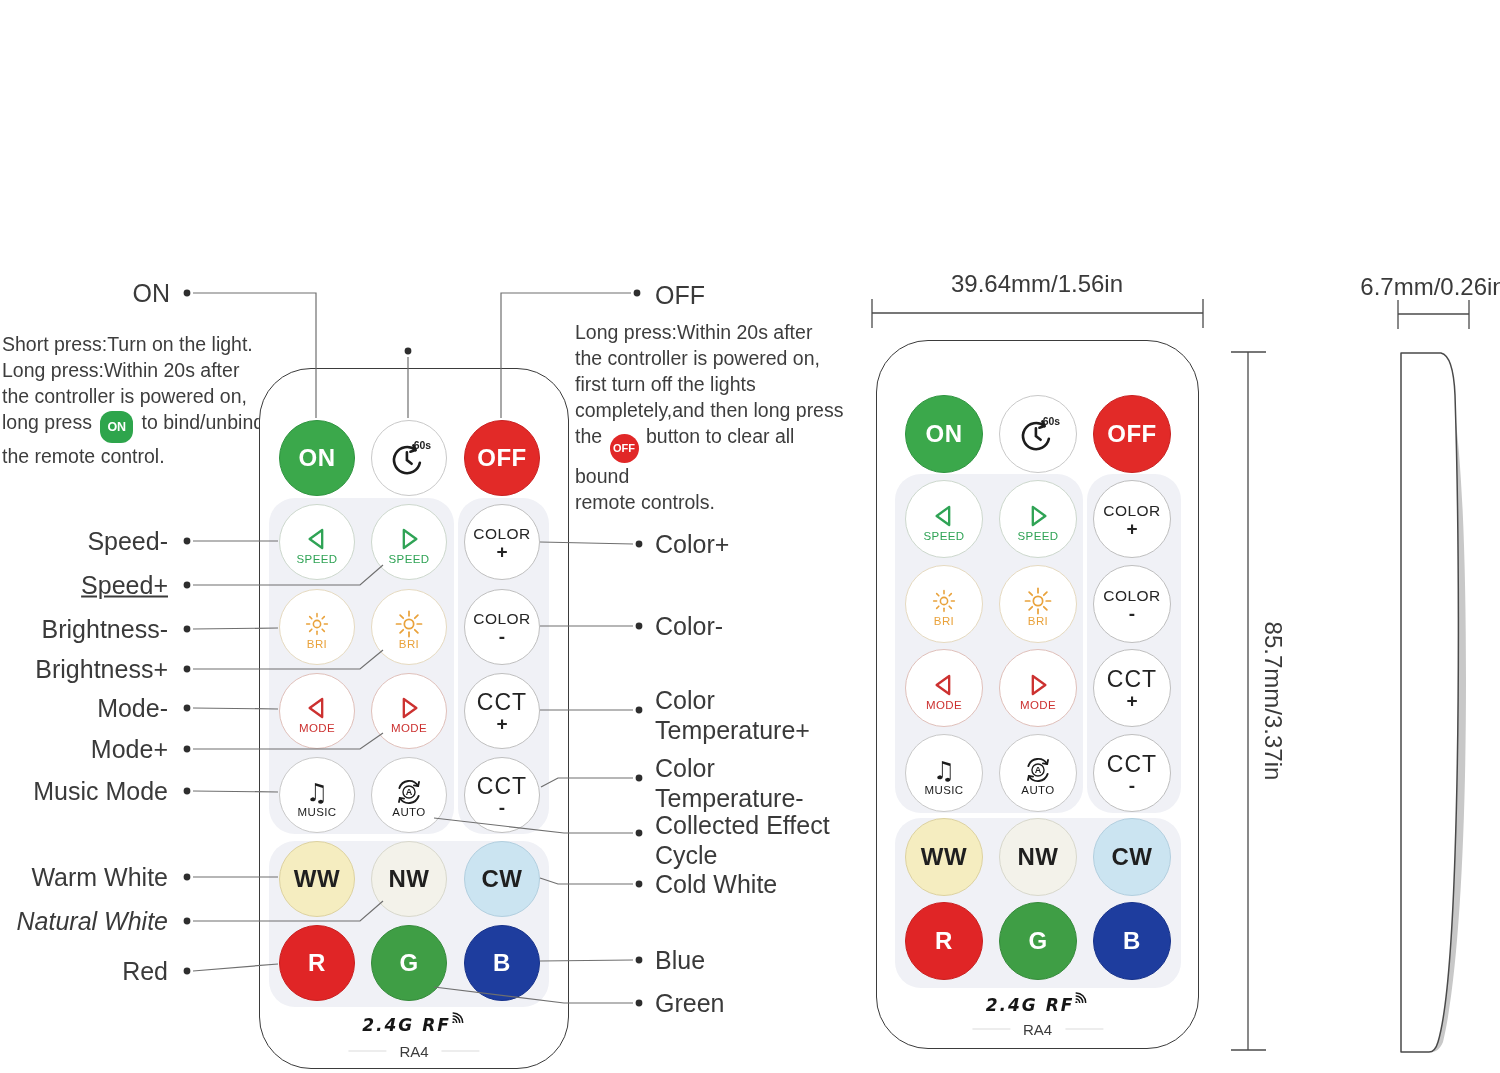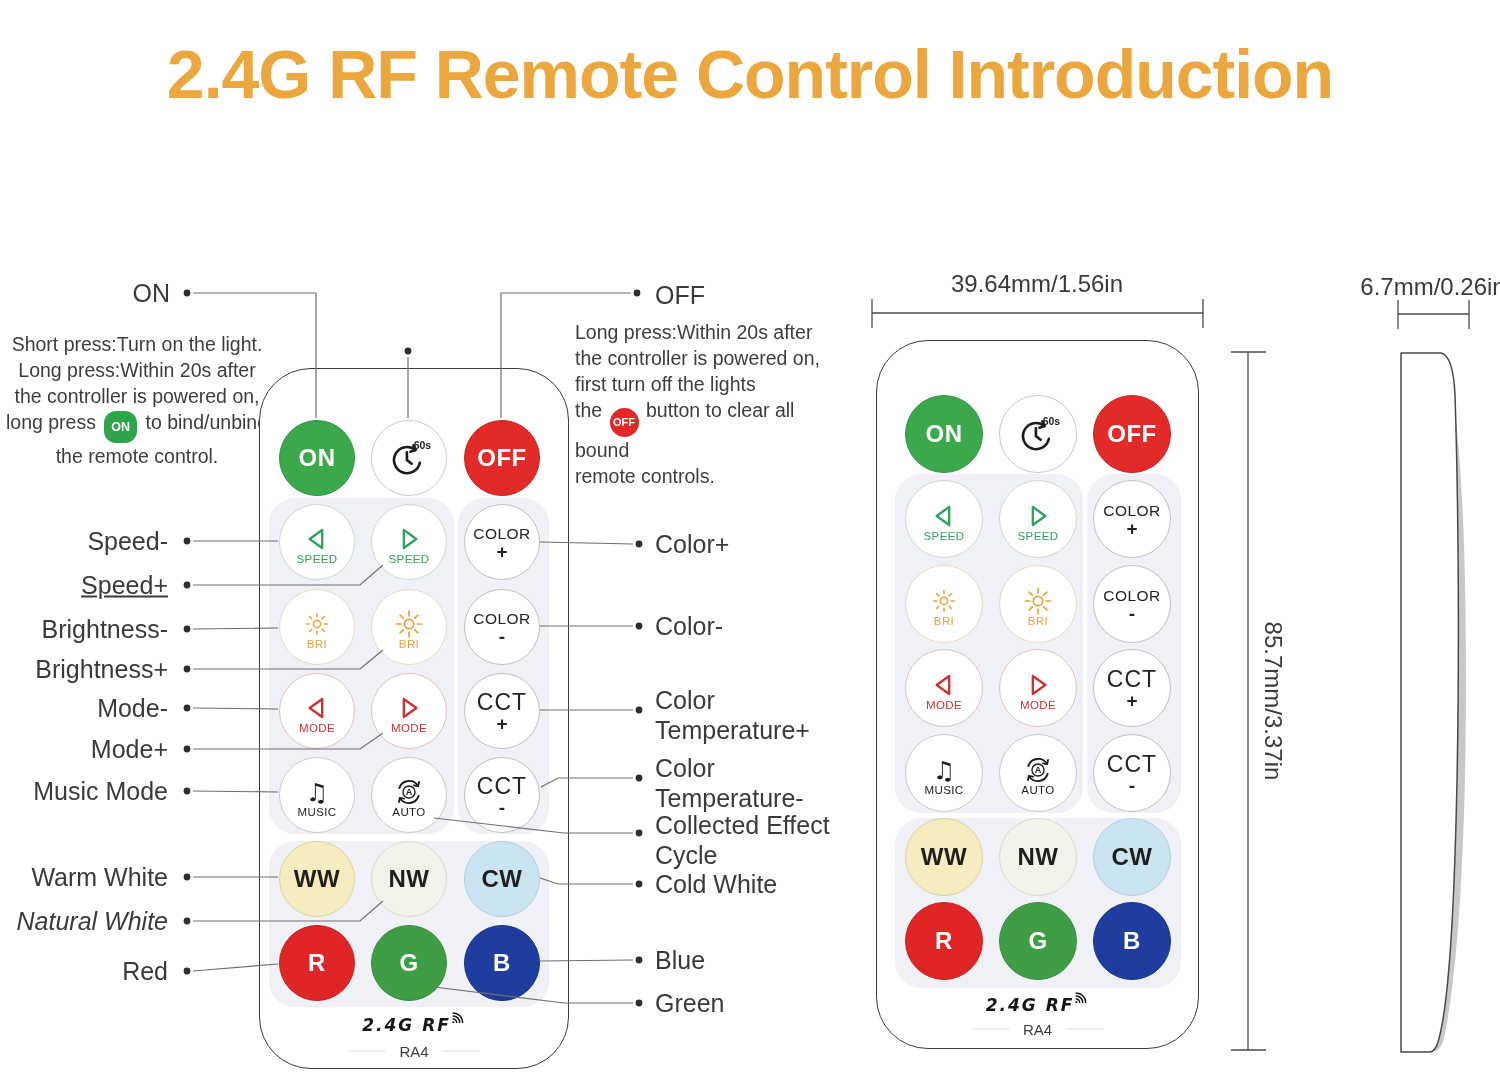--- a/index.html
+++ b/index.html
@@ -38,37 +38,37 @@
   .model{position:absolute;display:flex;align-items:center;transform:translate(-50%,-50%);
          font-size:15px;color:#3c3c3c;gap:13px;}
   .model .rule{width:38px;height:1px;background:#dcdcdc;}
   #overlay{position:absolute;left:0;top:0;z-index:30;pointer-events:none;}
 </style>
 </head>
 <body>
 
 <div id="stage">
 
-  <h1 id="title">2.4G RF Remote Control Introduction</h1>
 
   <div class="co co-right-align" style="right:1330px;top:293px;">ON</div>
   <div class="co" style="left:655px;top:281px;">OFF</div>
 
-  <div class="note" style="left:2px;top:331px;width:270px;text-align:center;">
+  <div class="note" style="left:2px;top:331px;width:270px;">
     <div>Short press:Turn on the light.</div>
     <div>Long press:Within 20s after</div>
     <div>the controller is powered on,</div>
     <div><span> long press </span><span class="badge-on">ON</span><span> to bind/unbind</span></div>
     <div>the remote control.</div>
   </div>
 
   <div class="note" style="left:575px;top:319px;width:270px;">
     <div>Long press:Within 20s after</div>
     <div>the controller is powered on,</div>
     <div>first turn off the lights</div>
+    <div>completely,and then long press</div>
     <div><span>the </span><span class="badge-off">OFF</span><span> button to clear all bound</span></div>
     <div>remote controls.</div>
   </div>
 
   <div class="dim-label" style="left:1037px;top:270px;transform:translateX(-50%);" id="dim-width">39.64mm/1.56in</div>
   <div class="dim-label" style="left:1433px;top:273px;transform:translateX(-50%);" id="dim-depth">6.7mm/0.26in</div>
   <div class="dim-label" style="left:1259px;top:701px;" id="dim-height">85.7mm/3.37in</div>
 
   <div id="callouts-left">
       <div class="co co-right-align" style="right: 1332px; top: 541px;">Speed-</div>

